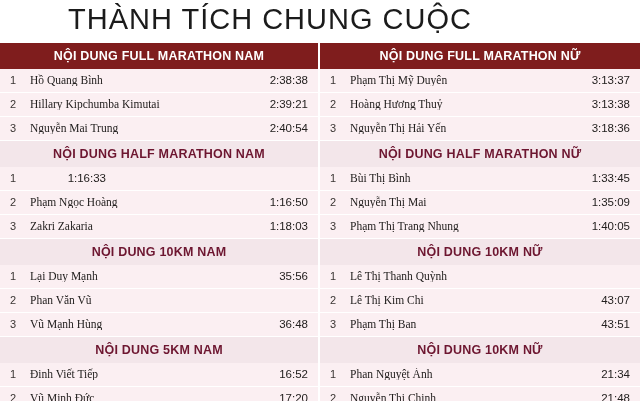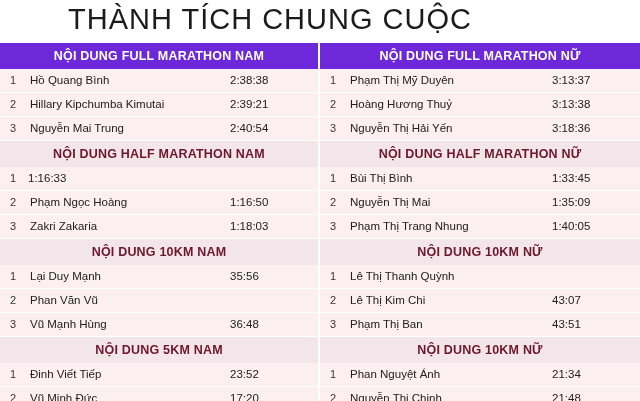--- a/index.html
+++ b/index.html
@@ -34,21 +34,21 @@
     width: 640px;
     border-top: 1px solid #ffffff;
   }
   .col {
     width: 320px;
     box-sizing: border-box;
   }
   .col.left { border-right: 2px solid #ffffff; }
 
   .sec-head {
-    background: #6d28d9;
+    background: #7f1d1d;
     color: #ffffff;
     font-weight: bold;
     font-size: 12.5px;
     text-align: center;
     padding: 7px 4px 7px 4px;
     letter-spacing: 0.2px;
     line-height: 1.1;
     box-sizing: border-box;
     height: 26px;
   }
@@ -76,26 +76,27 @@
     box-sizing: border-box;
     font-size: 11px;
     color: #3a3533;
   }
   .name {
     flex: 1;
     padding-left: 2px;
     white-space: nowrap;
     overflow: hidden;
     text-overflow: ellipsis;
+    font-family: Liberation Serif, serif;
   }
   .time {
     width: 88px;
     padding-right: 10px;
     box-sizing: border-box;
-    text-align: left;
+    text-align: right;
     font-variant-numeric: tabular-nums;
   }
 </style>
 </head>
 <body>
 
 <div class="page">
 
   <div class="title">THÀNH TÍCH CHUNG CUỘC</div>
 
@@ -151,21 +152,21 @@
             <div class="rank">3</div>
             <div class="name">Vũ Mạnh Hùng</div>
             <div class="time">36:48</div>
           </div>
         </div>
         <div class="sec-head alt">NỘI DUNG 5KM NAM</div>
         <div class="rows">
           <div class="row">
             <div class="rank">1</div>
             <div class="name">Đinh Viết Tiếp</div>
-            <div class="time">23:52</div>
+            <div class="time">16:52</div>
           </div>
           <div class="row">
             <div class="rank">2</div>
             <div class="name">Vũ Minh Đức</div>
             <div class="time">17:20</div>
           </div>
         </div>
       </div>
     <div class="col right">
         <div class="sec-head">NỘI DUNG FULL MARATHON NỮ</div>

